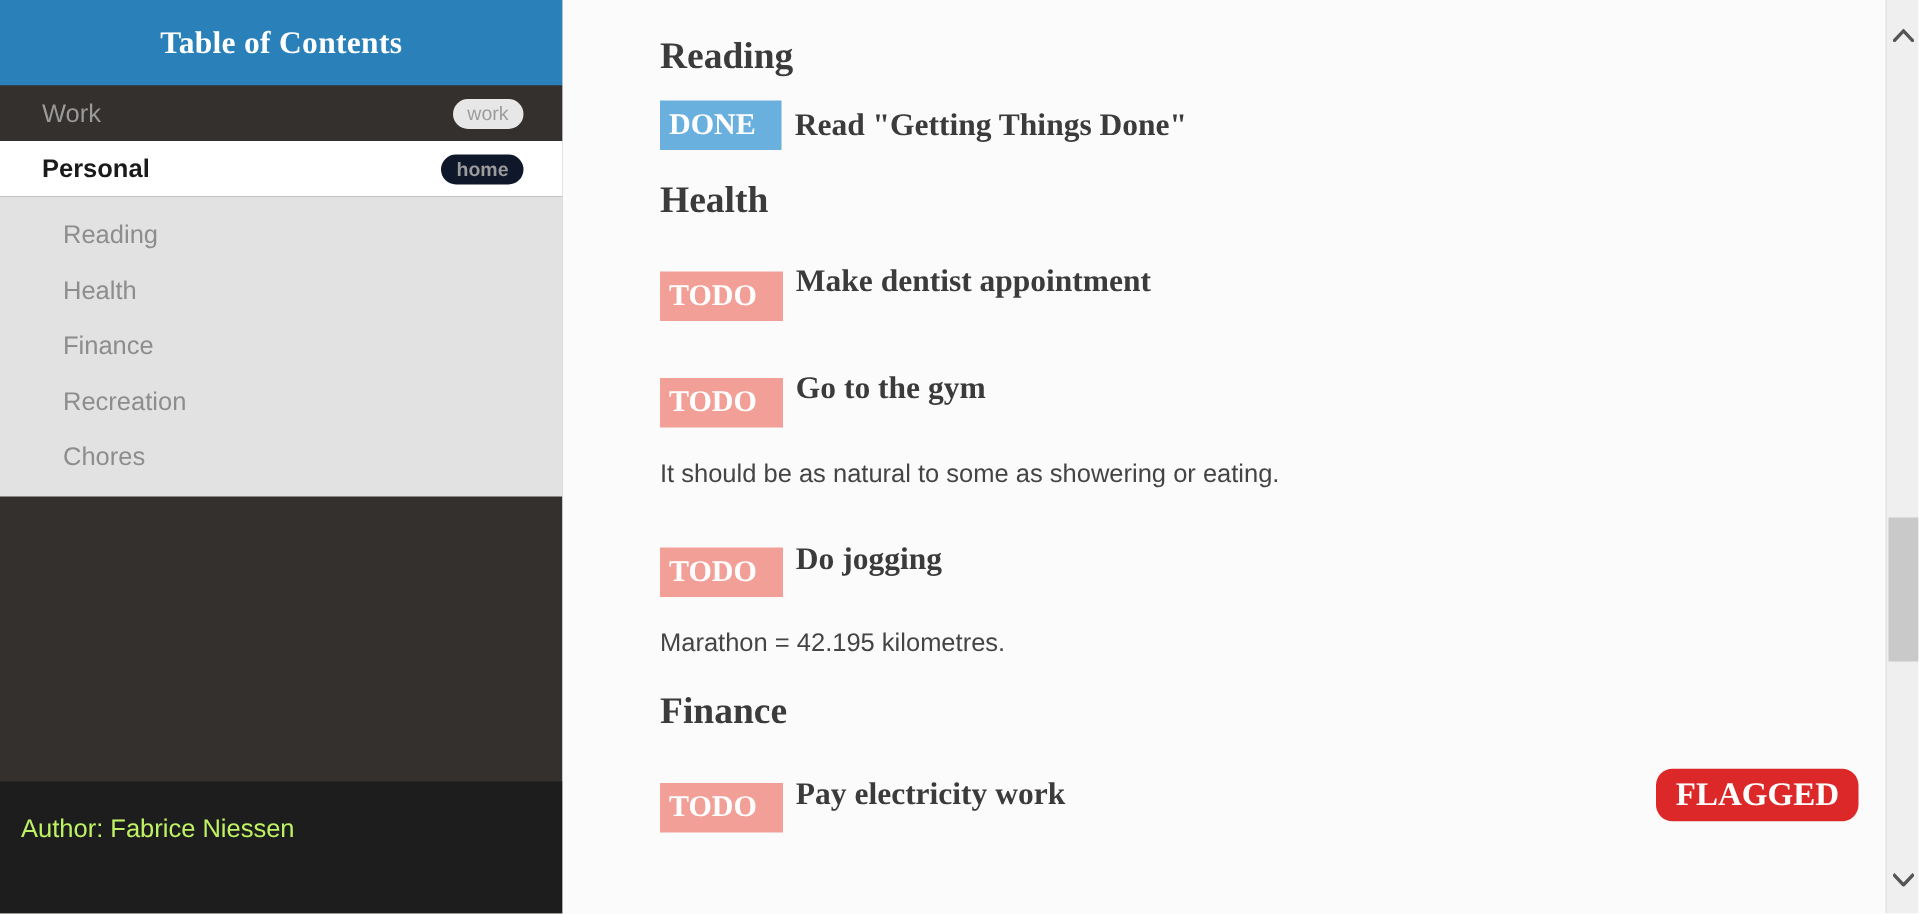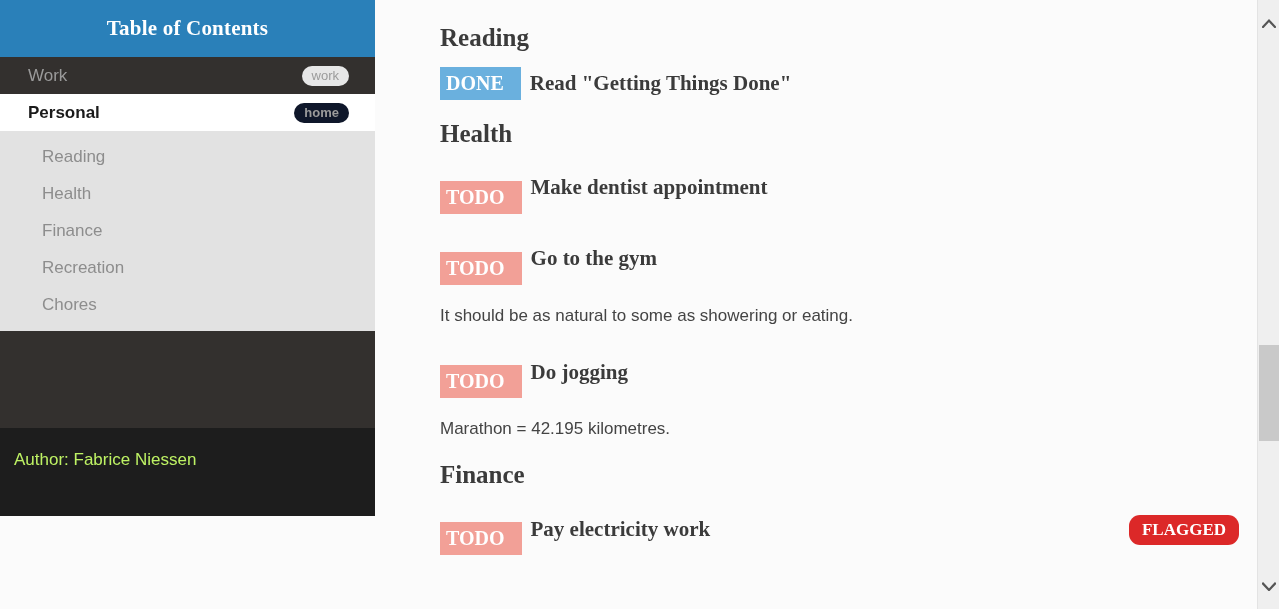--- a/index.html
+++ b/index.html
@@ -16,21 +16,21 @@
   #app {
     position: relative;
     width: 1279px;
     height: 609px;
     display: flex;
   }
 
   
   #sidebar {
     width: 375px;
-    height: 516px;
+    height: 609px;
     background: #33302e;
     flex: 0 0 375px;
     position: relative;
     display: flex;
     flex-direction: column;
   }
 
   #toc-header {
     height: 57px;
     background: #2a80b9;
@@ -170,21 +170,21 @@
 
   .flag-pill {
     position: absolute;
     right: 0;
     top: 50%;
     transform: translateY(-50%);
     background: #dc2828;
     color: #ffffff;
     font-family: "Liberation Serif", serif;
     font-weight: bold;
-    font-size: 17px;
+    font-size: 22px;
     line-height: 1;
     border-radius: 11px;
     padding: 6px 13px 7px 13px;
     white-space: nowrap;
   }
 
   
   #scrollbar {
     position: absolute;
     right: 0;

